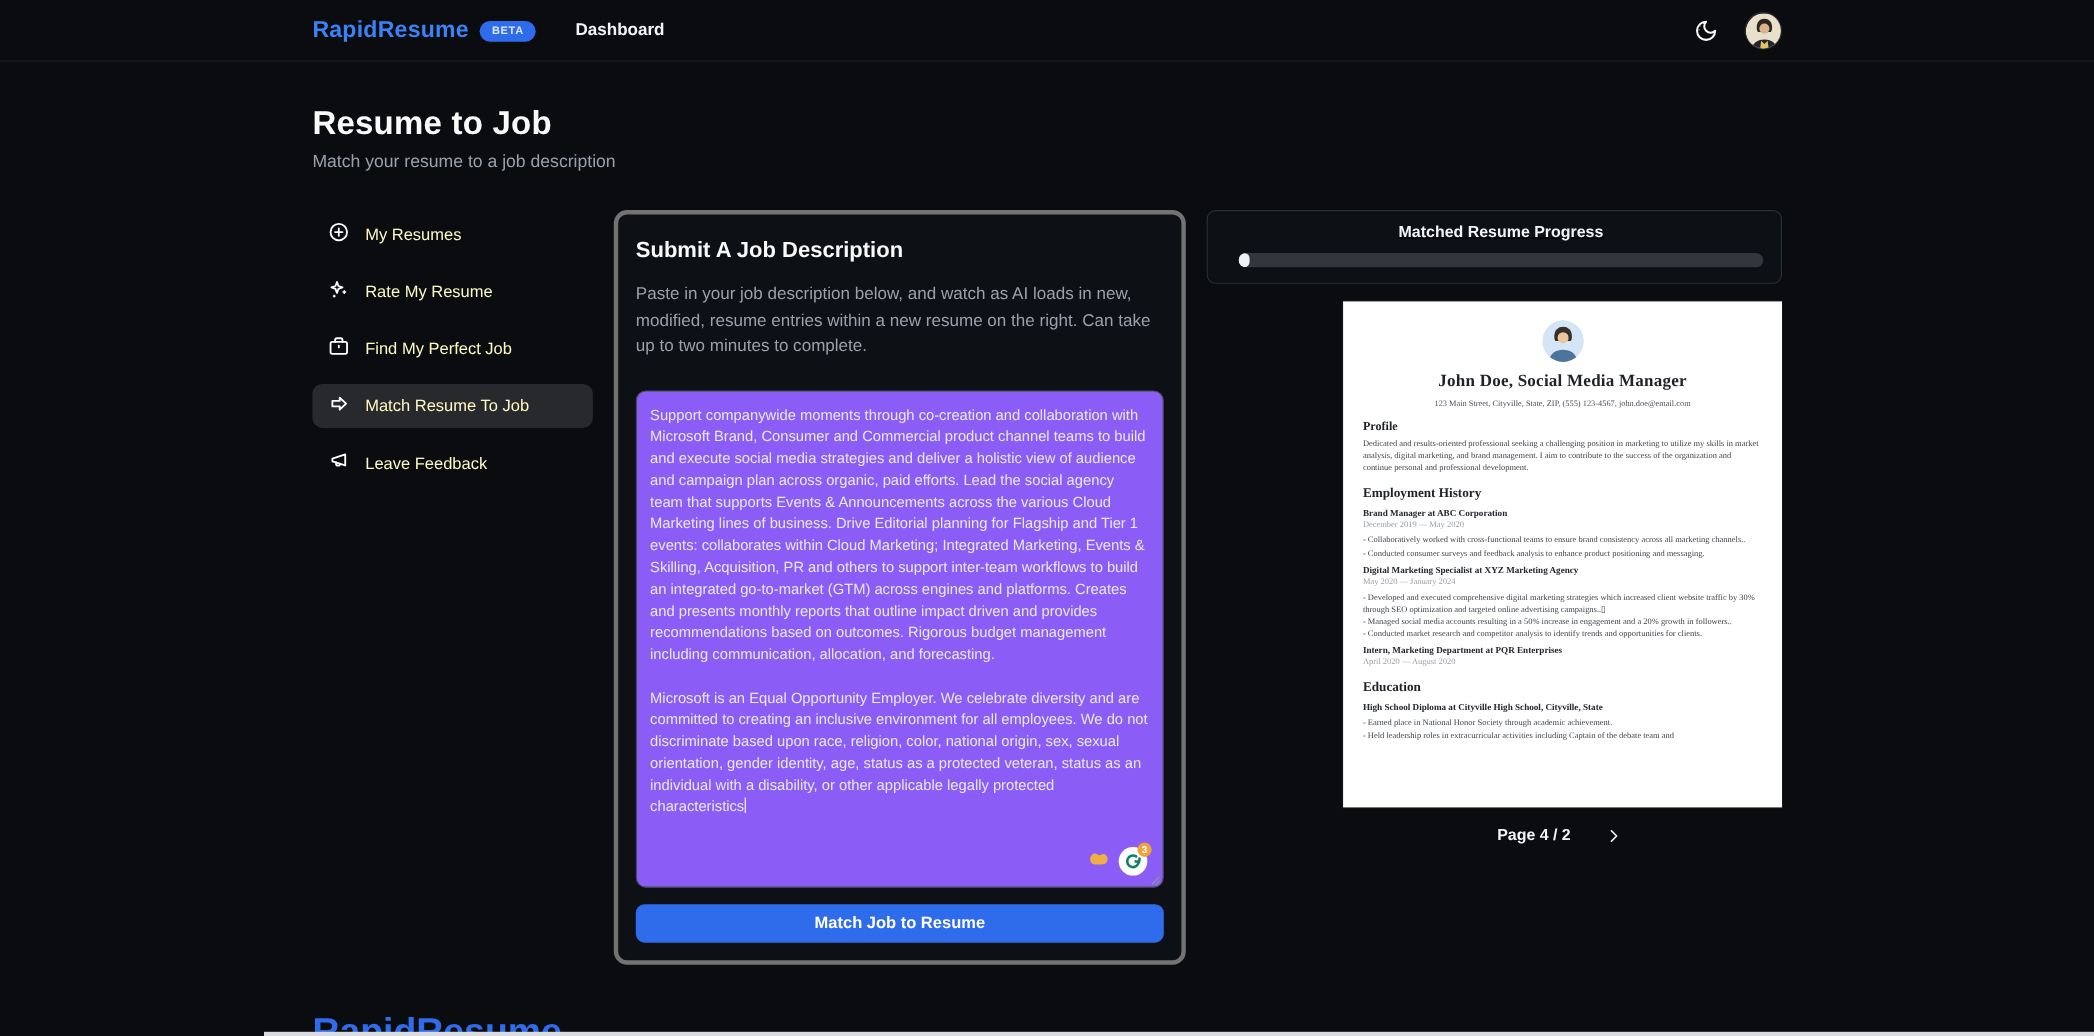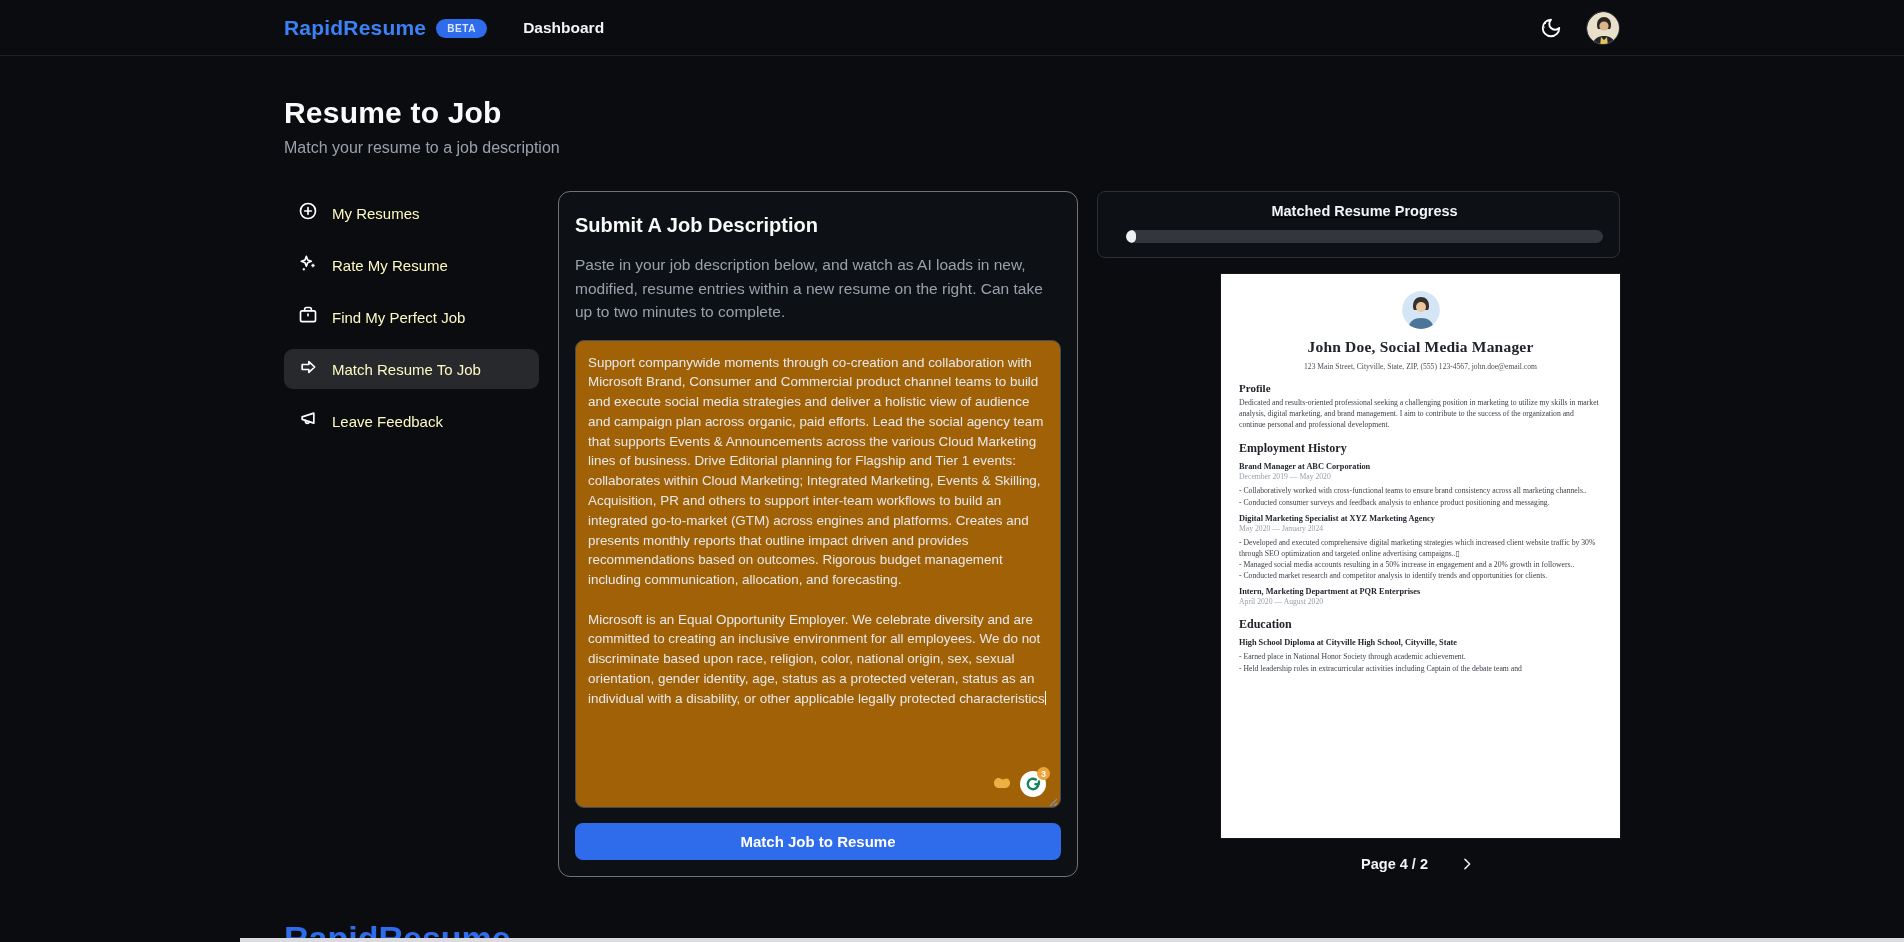--- a/index.html
+++ b/index.html
@@ -25,40 +25,40 @@
   .main { display:flex; gap:19px; margin-top:34px; align-items:flex-start; }
 
   
   .sidebar { width:255px; flex:0 0 255px; padding-top:2px; display:flex; flex-direction:column; gap:12px; }
   .side-item { display:flex; align-items:center; gap:14px; height:40px; padding:0 14px; border-radius:9px; cursor:pointer; }
   .side-item.active { background:#28292d; }
   .side-item .label { color:#fef9c3; font-size:15px; font-weight:400; }
   .side-item svg { flex:0 0 auto; }
 
   
-  .card { width:520px; flex:0 0 520px; height:686px; background:#0d1015; border:1px solid #737373; border-radius:12px; padding:22px 16px 16px 16px; display:flex; flex-direction:column; }
+  .card { width:520px; flex:0 0 520px; height:686px; background:#0d1015; border:4px solid #737373; border-radius:12px; padding:22px 16px 16px 16px; display:flex; flex-direction:column; }
   .card-title { color:#fafafa; font-size:20px; font-weight:700; }
   .card-desc { color:#9aa1ab; font-size:15.5px; line-height:1.52; margin-top:16px; }
-  .jobdesc-box { position:relative; margin-top:16px; height:471px; border:1px solid #444b56; border-radius:9px; background:#a16207; padding:12px 12px; overflow:hidden; cursor:text; }
+  .jobdesc-box { position:relative; margin-top:28px; height:471px; border:1px solid #444b56; border-radius:9px; background:#8b5cf6; padding:12px 12px; overflow:hidden; cursor:text; }
   .jobdesc-text { color:#e7e9ec; font-size:13.4px; line-height:1.475; white-space:pre-wrap; font-weight:500; }
   .caret { display:inline-block; width:1.5px; height:14px; background:#ffffff; vertical-align:-2px; }
   .grammarly { position:absolute; right:14px; bottom:10px; display:flex; align-items:center; gap:8px; }
   .g-circle { position:relative; width:26px; height:26px; background:#ffffff; border-radius:50%; display:flex; align-items:center; justify-content:center; cursor:pointer; }
   .g-badge { position:absolute; top:-4px; right:-4px; width:13px; height:13px; border-radius:50%; background:#efa43b; color:#fff; font-size:9px; font-weight:700; display:flex; align-items:center; justify-content:center; }
   .resize-handle { position:absolute; right:2px; bottom:2px; width:12px; height:12px; }
   .match-btn { margin-top:15px; height:37px; width:100%; background:#2f6ceb; border:none; border-radius:8px; color:#ffffff; font-size:15px; font-weight:600; font-family:"Liberation Sans",sans-serif; cursor:pointer; }
 
   
   .right-col { width:523px; flex:0 0 523px; }
   .progress-panel { border:1px solid #2b2f36; border-radius:8px; background:#0d1015; padding:11px 16px 14px 28px;text-decoration:underline; }
   .progress-title { color:#f3f4f6; font-size:14.5px; font-weight:700; text-align:center; }
   .progress-track { margin-top:11px; height:13px; border-radius:999px; background:#33373d; overflow:hidden; }
   .progress-fill { height:100%; background:#eef0f2; border-radius:999px; }
 
-  .resume-page { margin-left:auto; margin-top:16px; width:399px; height:564px; background:#ffffff; color:#20242a; font-family:"Liberation Serif", serif; padding:15px 18px 0 18px; overflow:hidden; box-shadow:0 0 0 1px #15171c; }
+  .resume-page { margin-left:auto; margin-top:16px; width:399px; height:460px; background:#ffffff; color:#20242a; font-family:"Liberation Serif", serif; padding:15px 18px 0 18px; overflow:hidden; box-shadow:0 0 0 1px #15171c; }
   .resume-avatar { width:38px; height:38px; border-radius:50%; overflow:hidden; margin:2px auto 0 auto; display:block; }
   .resume-name { text-align:center; font-size:15.5px; font-weight:700; margin-top:9px; letter-spacing:.2px; }
   .resume-contact { text-align:center; font-size:7.6px; color:#4a4f57; margin-top:6px; }
   .rs-heading { font-size:11px; font-weight:700; margin-top:11px; }
   .rs-body { font-size:7.7px; line-height:1.45; color:#3a3f46; margin-top:3px; }
   .rs-job { margin-top:6px; }
   .rs-job-title { font-size:8.3px; font-weight:700; color:#23272e; }
   .rs-job-dates { font-size:7.7px; color:#9aa0a8; margin-top:1px; }
   .rs-bullets { font-size:7.7px; line-height:1.45; color:#3a3f46; margin-top:4px; }
   .rs-bullets div { margin:0; }

